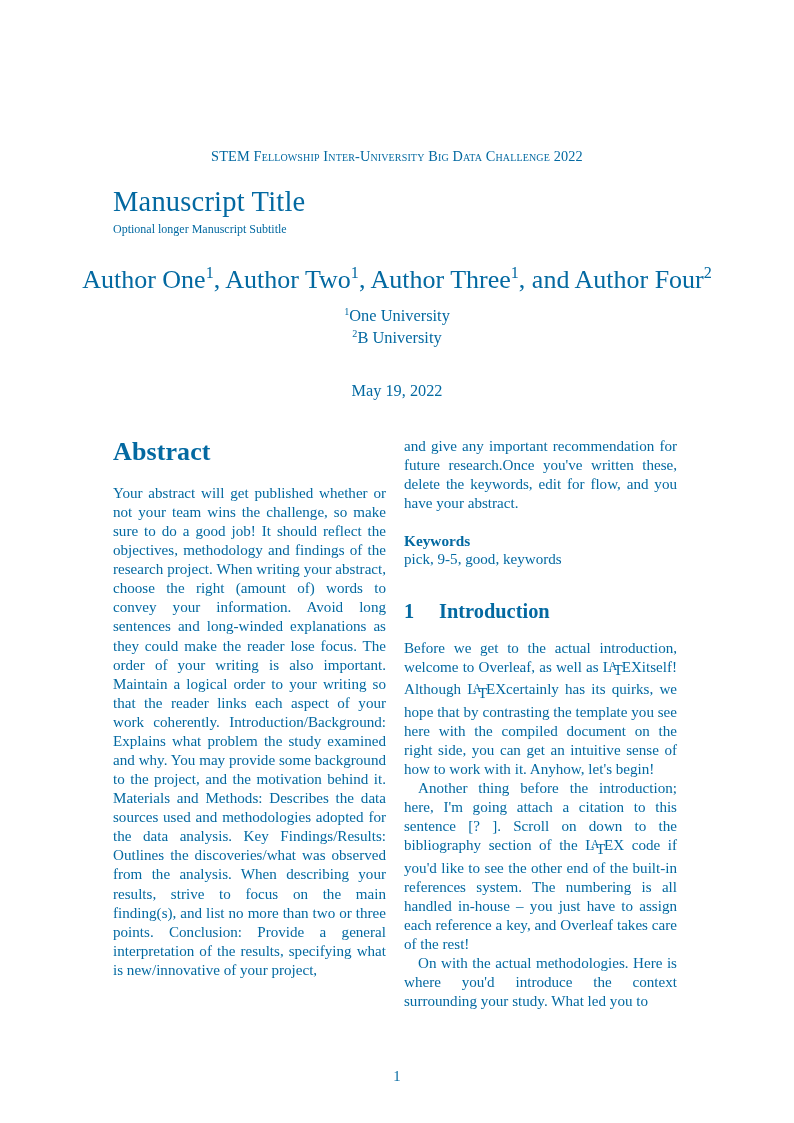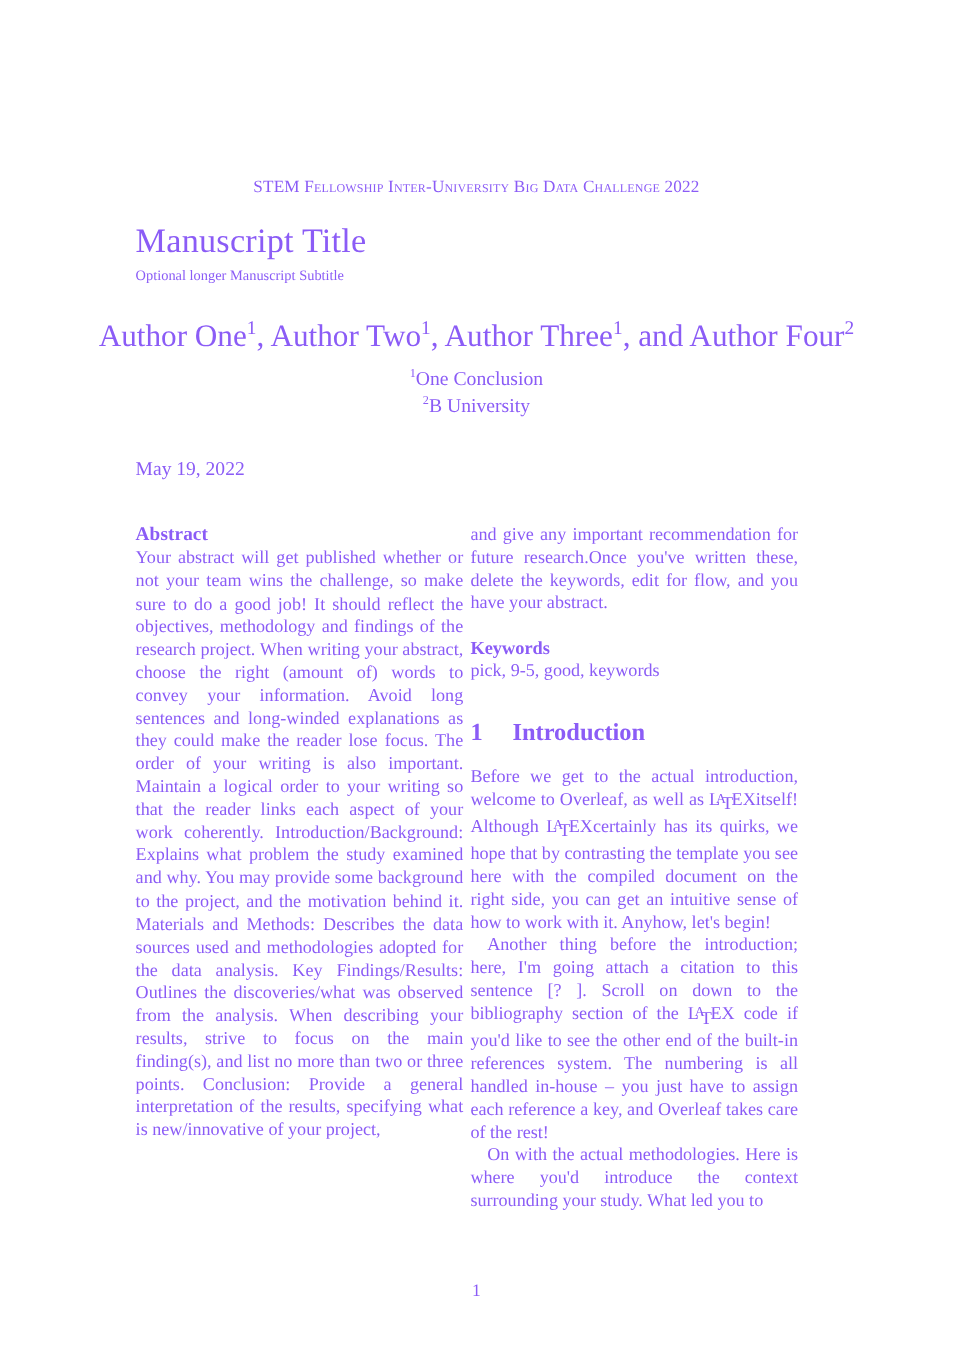--- a/index.html
+++ b/index.html
@@ -8,21 +8,21 @@
     background: #ffffff;
   }
   .page {
     position: relative;
     width: 794px;
     height: 1123px;
     background: #ffffff;
     margin: 0 auto;
     overflow: hidden;
     font-family: "Liberation Serif", "DejaVu Serif", serif;
-    color: #8b5cf6;
+    color: #0369a1;
   }
 
   
   .running-header {
     position: absolute;
     top: 148px;
     left: 113px;
     width: 568px;
     text-align: center;
     font-size: 14.3px;
@@ -82,45 +82,45 @@
     font-size: 16.4px;
     line-height: 1.33;
   }
   .affil { display: block; }
 
   .docdate {
     position: absolute;
     top: 381px;
     left: 113px;
     width: 568px;
-    text-align: left;
+    text-align: center;
     font-size: 16.3px;
   }
 
   
   .columns {
     position: absolute;
     top: 437px;
     left: 113px;
     width: 568px;
     height: 620px;
   }
   .col {
     position: absolute;
     top: 0;
     width: 273px;
     height: 100%;
   }
   .col-left  { left: 0; }
-  .col-right { left: 279px; }
+  .col-right { left: 291px; }
 
   .sec-heading {
-    font-size: 16px;
+    font-size: 26px;
     font-weight: bold;
-    margin: 0 0 1px 0;
+    margin: 0 0 17px 0;
     line-height: 1.15;
     letter-spacing: 0.1px;
   }
   .sec-heading-num {
     font-size: 20.4px;
     font-weight: bold;
     margin: 0 0 16px 0;
     line-height: 1.15;
     display: flex;
   }
@@ -186,21 +186,21 @@
   <div class="title-block">
     <h1 class="doc-title">Manuscript Title</h1>
     <div class="doc-subtitle">Optional longer Manuscript Subtitle</div>
   </div>
 
   <div class="authors">
     <span id="author-line"><span>Author One</span><sup>1</sup>, <span>Author Two</span><sup>1</sup>, <span>Author Three</span><sup>1</sup>, and <span>Author Four</span><sup>2</sup></span>
   </div>
 
   <div class="affiliations">
-    <span class="affil"><sup>1</sup><span>One Conclusion</span></span>
+    <span class="affil"><sup>1</sup><span>One University</span></span>
     <span class="affil"><sup>2</sup><span>B University</span></span>
   </div>
 
   <div class="docdate">May 19, 2022</div>
 
   <div class="columns">
 
     <div class="col col-left">
       <h2 class="sec-heading">Abstract</h2>
       <p class="body">Your abstract will get published whether or not your team wins the challenge, so make sure to do a good job! It should reflect the objectives, methodology and findings of the research project. When writing your abstract, choose the right (amount of) words to convey your information. Avoid long sentences and long-winded explanations as they could make the reader lose focus. The order of your writing is also important. Maintain a logical order to your writing so that the reader links each aspect of your work coherently. Introduction/Background: Explains what problem the study examined and why. You may provide some background to the project, and the motivation behind it. Materials and Methods: Describes the data sources used and methodologies adopted for the data analysis. Key Findings/Results: Outlines the discoveries/what was observed from the analysis. When describing your results, strive to focus on the main finding(s), and list no more than two or three points. Conclusion: Provide a general interpretation of the results, specifying what is new/innovative of your project,</p>

